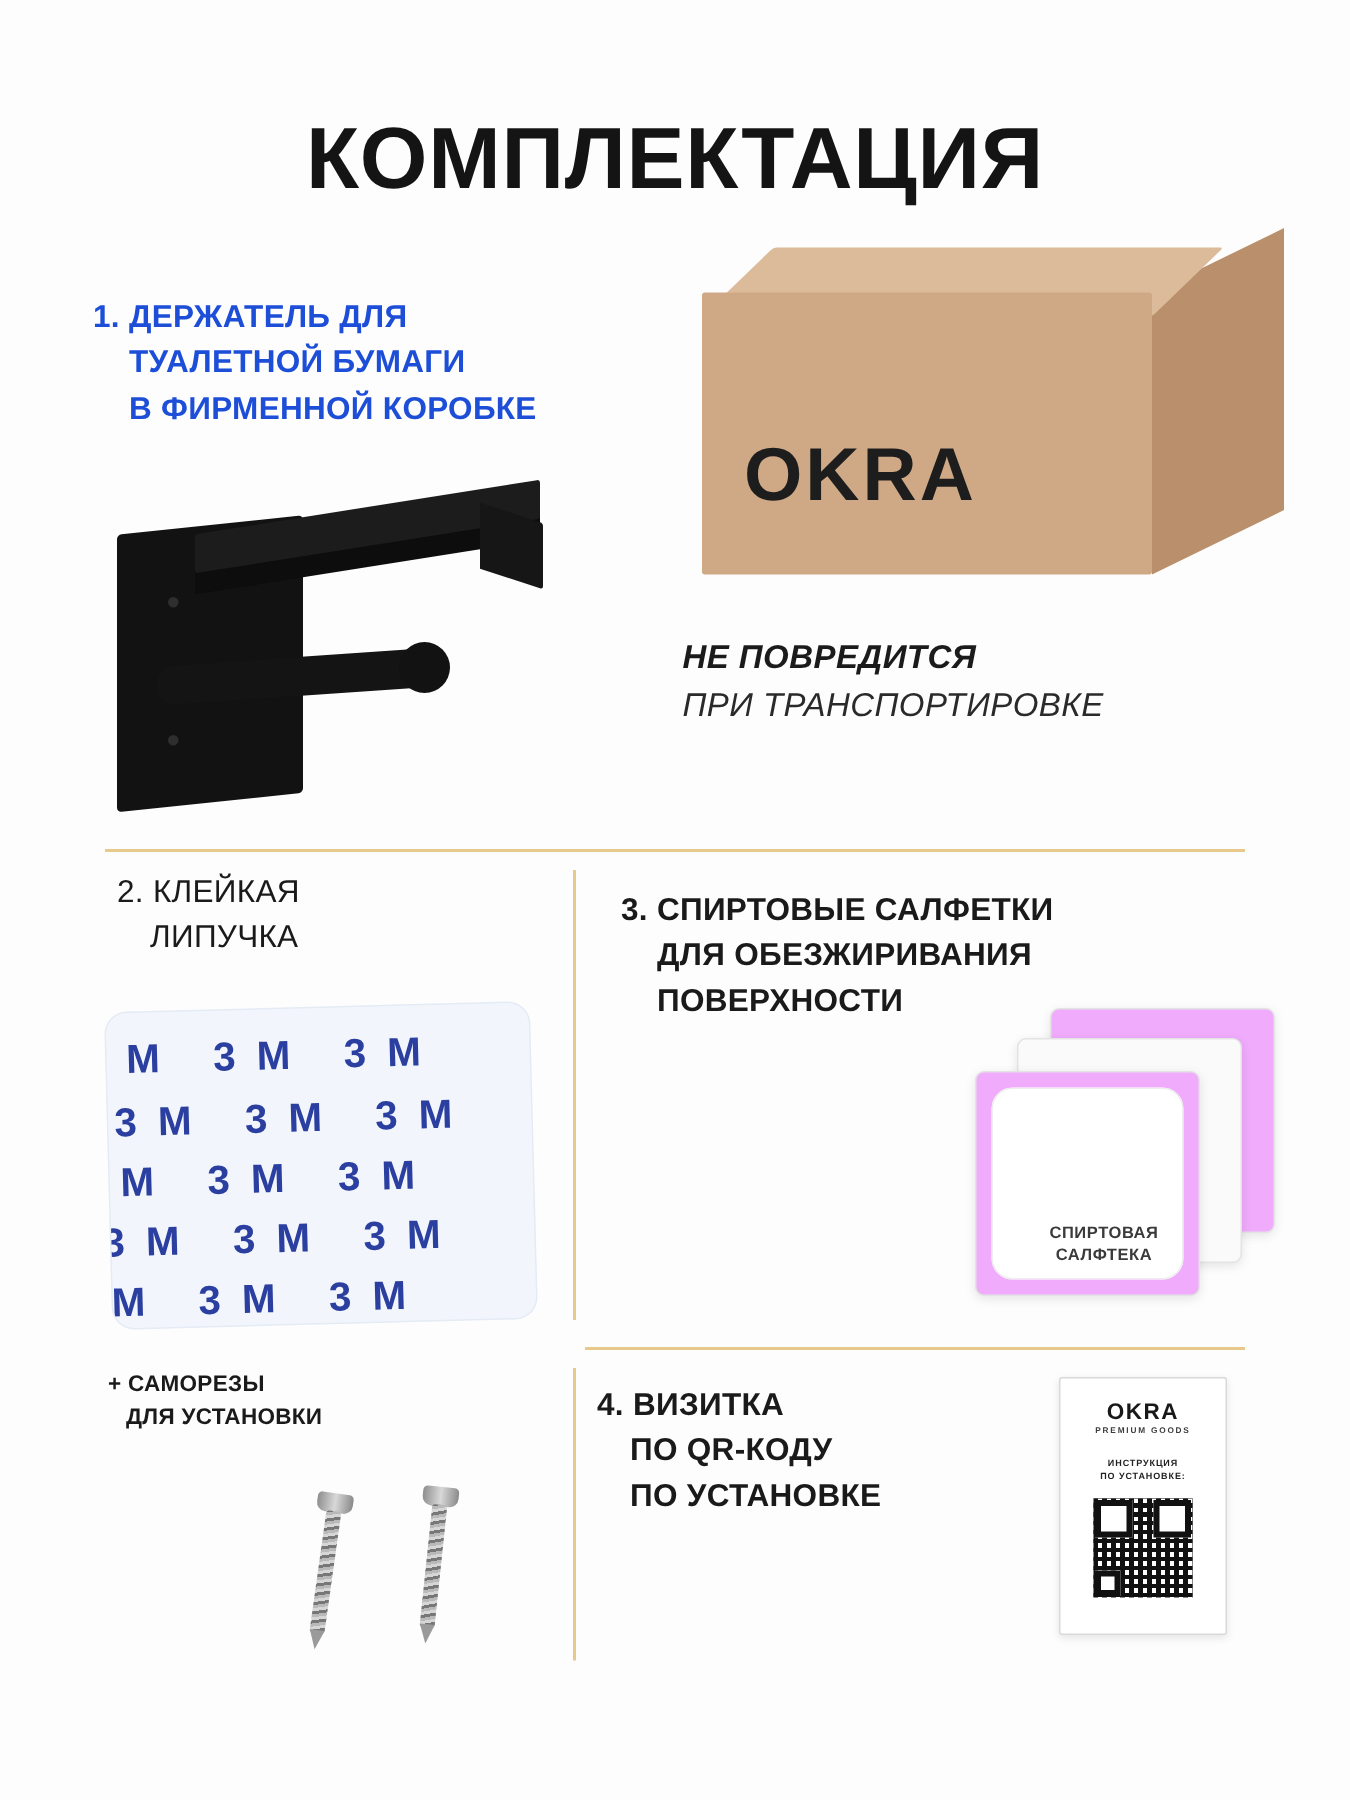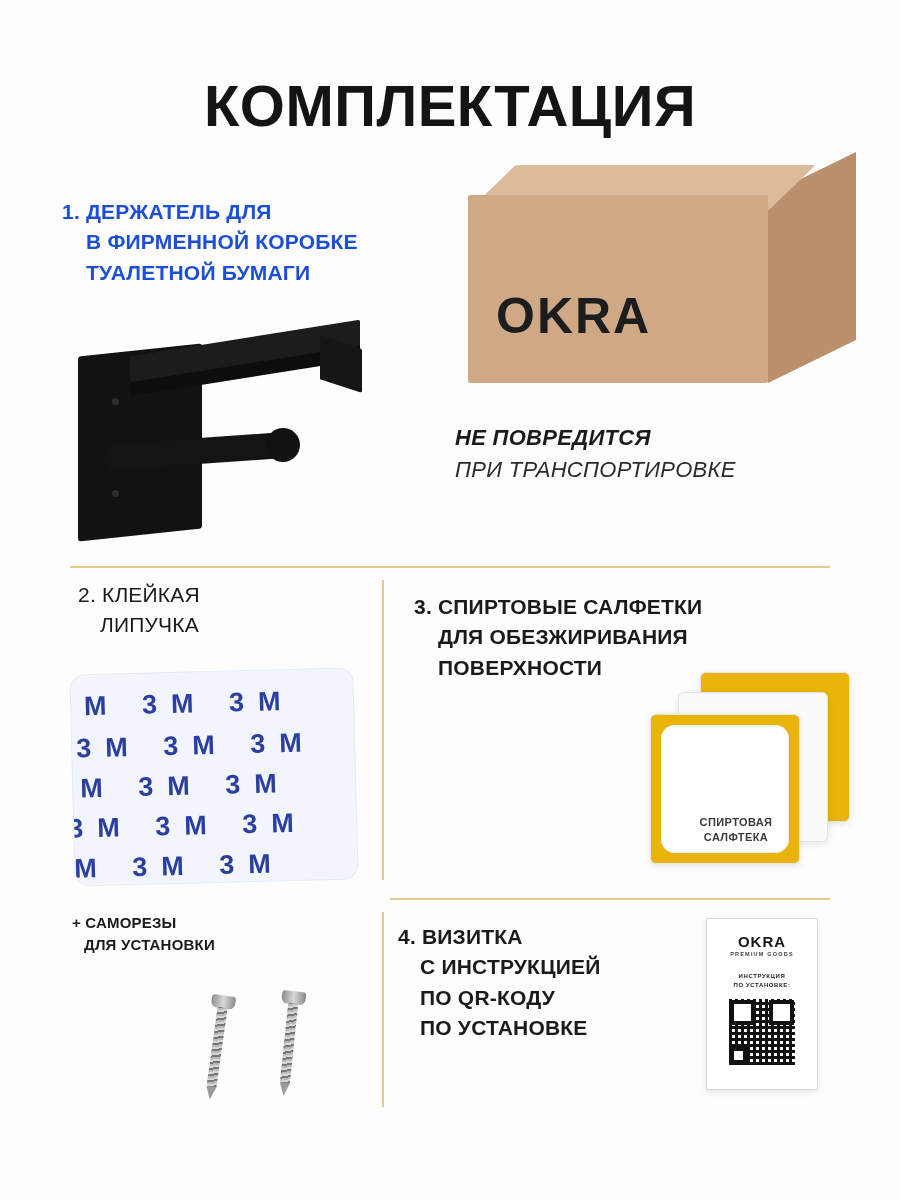--- a/index.html
+++ b/index.html
@@ -315,21 +315,21 @@
     font-weight: bold;
     line-height: 1.45;
     letter-spacing: 0.2px;
     text-transform: uppercase;
   }
   .sec3-label .ln.i2, .sec3-label .ln.i3 { padding-left: 24px; display: block; }
 
   .wipes { position: absolute; left: 640px; top: 672px; width: 220px; height: 200px; }
   .wipe {
     position: absolute;
-    background: #eab308;
+    background: #f0abfc;
     border: 1px solid #e3e3e3;
     border-radius: 6px;
     box-shadow: 0 2px 7px rgba(0,0,0,0.10);
   }
   .wipe.back { left: 60px; top: 0px;  width: 150px; height: 150px; }
   .wipe.mid  { left: 38px; top: 20px; width: 150px; height: 150px; background:#fafafa; }
   .wipe.front{ left: 10px; top: 42px; width: 150px; height: 150px; }
   .wipe.front .inner {
     position: absolute;
     left: 10px; top: 10px; right: 10px; bottom: 10px;
@@ -430,22 +430,22 @@
 </style>
 </head>
 <body>
 
 <div class="page">
 
   <div class="title">КОМПЛЕКТАЦИЯ</div>
 
   <div class="sec1-label">
     <span class="ln i1">1. ДЕРЖАТЕЛЬ ДЛЯ</span>
+    <span class="ln i2">ТУАЛЕТНОЙ БУМАГИ</span>
     <span class="ln i3">В ФИРМЕННОЙ КОРОБКЕ</span>
-    <span class="ln i2">ТУАЛЕТНОЙ БУМАГИ</span>
   </div>
 
   <div class="holder">
     <div class="plate"></div>
     <div class="shelf-side"></div>
     <div class="shelf-top"></div>
     <div class="shelf-front"></div>
     <div class="arm"></div>
     <div class="knob"></div>
     <div class="scr s1"></div>
@@ -511,21 +511,20 @@
       <div class="inner"></div>
       <div class="wipe-text">
         <div>СПИРТОВАЯ</div>
         <div>САЛФТЕКА</div>
       </div>
     </div>
   </div>
 
   <div class="sec4-label">
     <span class="ln i1">4. ВИЗИТКА</span>
-    <span class="ln i2">С ИНСТРУКЦИЕЙ</span>
     <span class="ln i4">ПО QR-КОДУ</span>
     <span class="ln i3">ПО УСТАНОВКЕ</span>
   </div>
 
   <div class="card">
     <div class="brand">OKRA</div>
     <div class="sub">PREMIUM GOODS</div>
     <div class="inst">
       <div>ИНСТРУКЦИЯ</div>
       <div>ПО УСТАНОВКЕ:</div>

